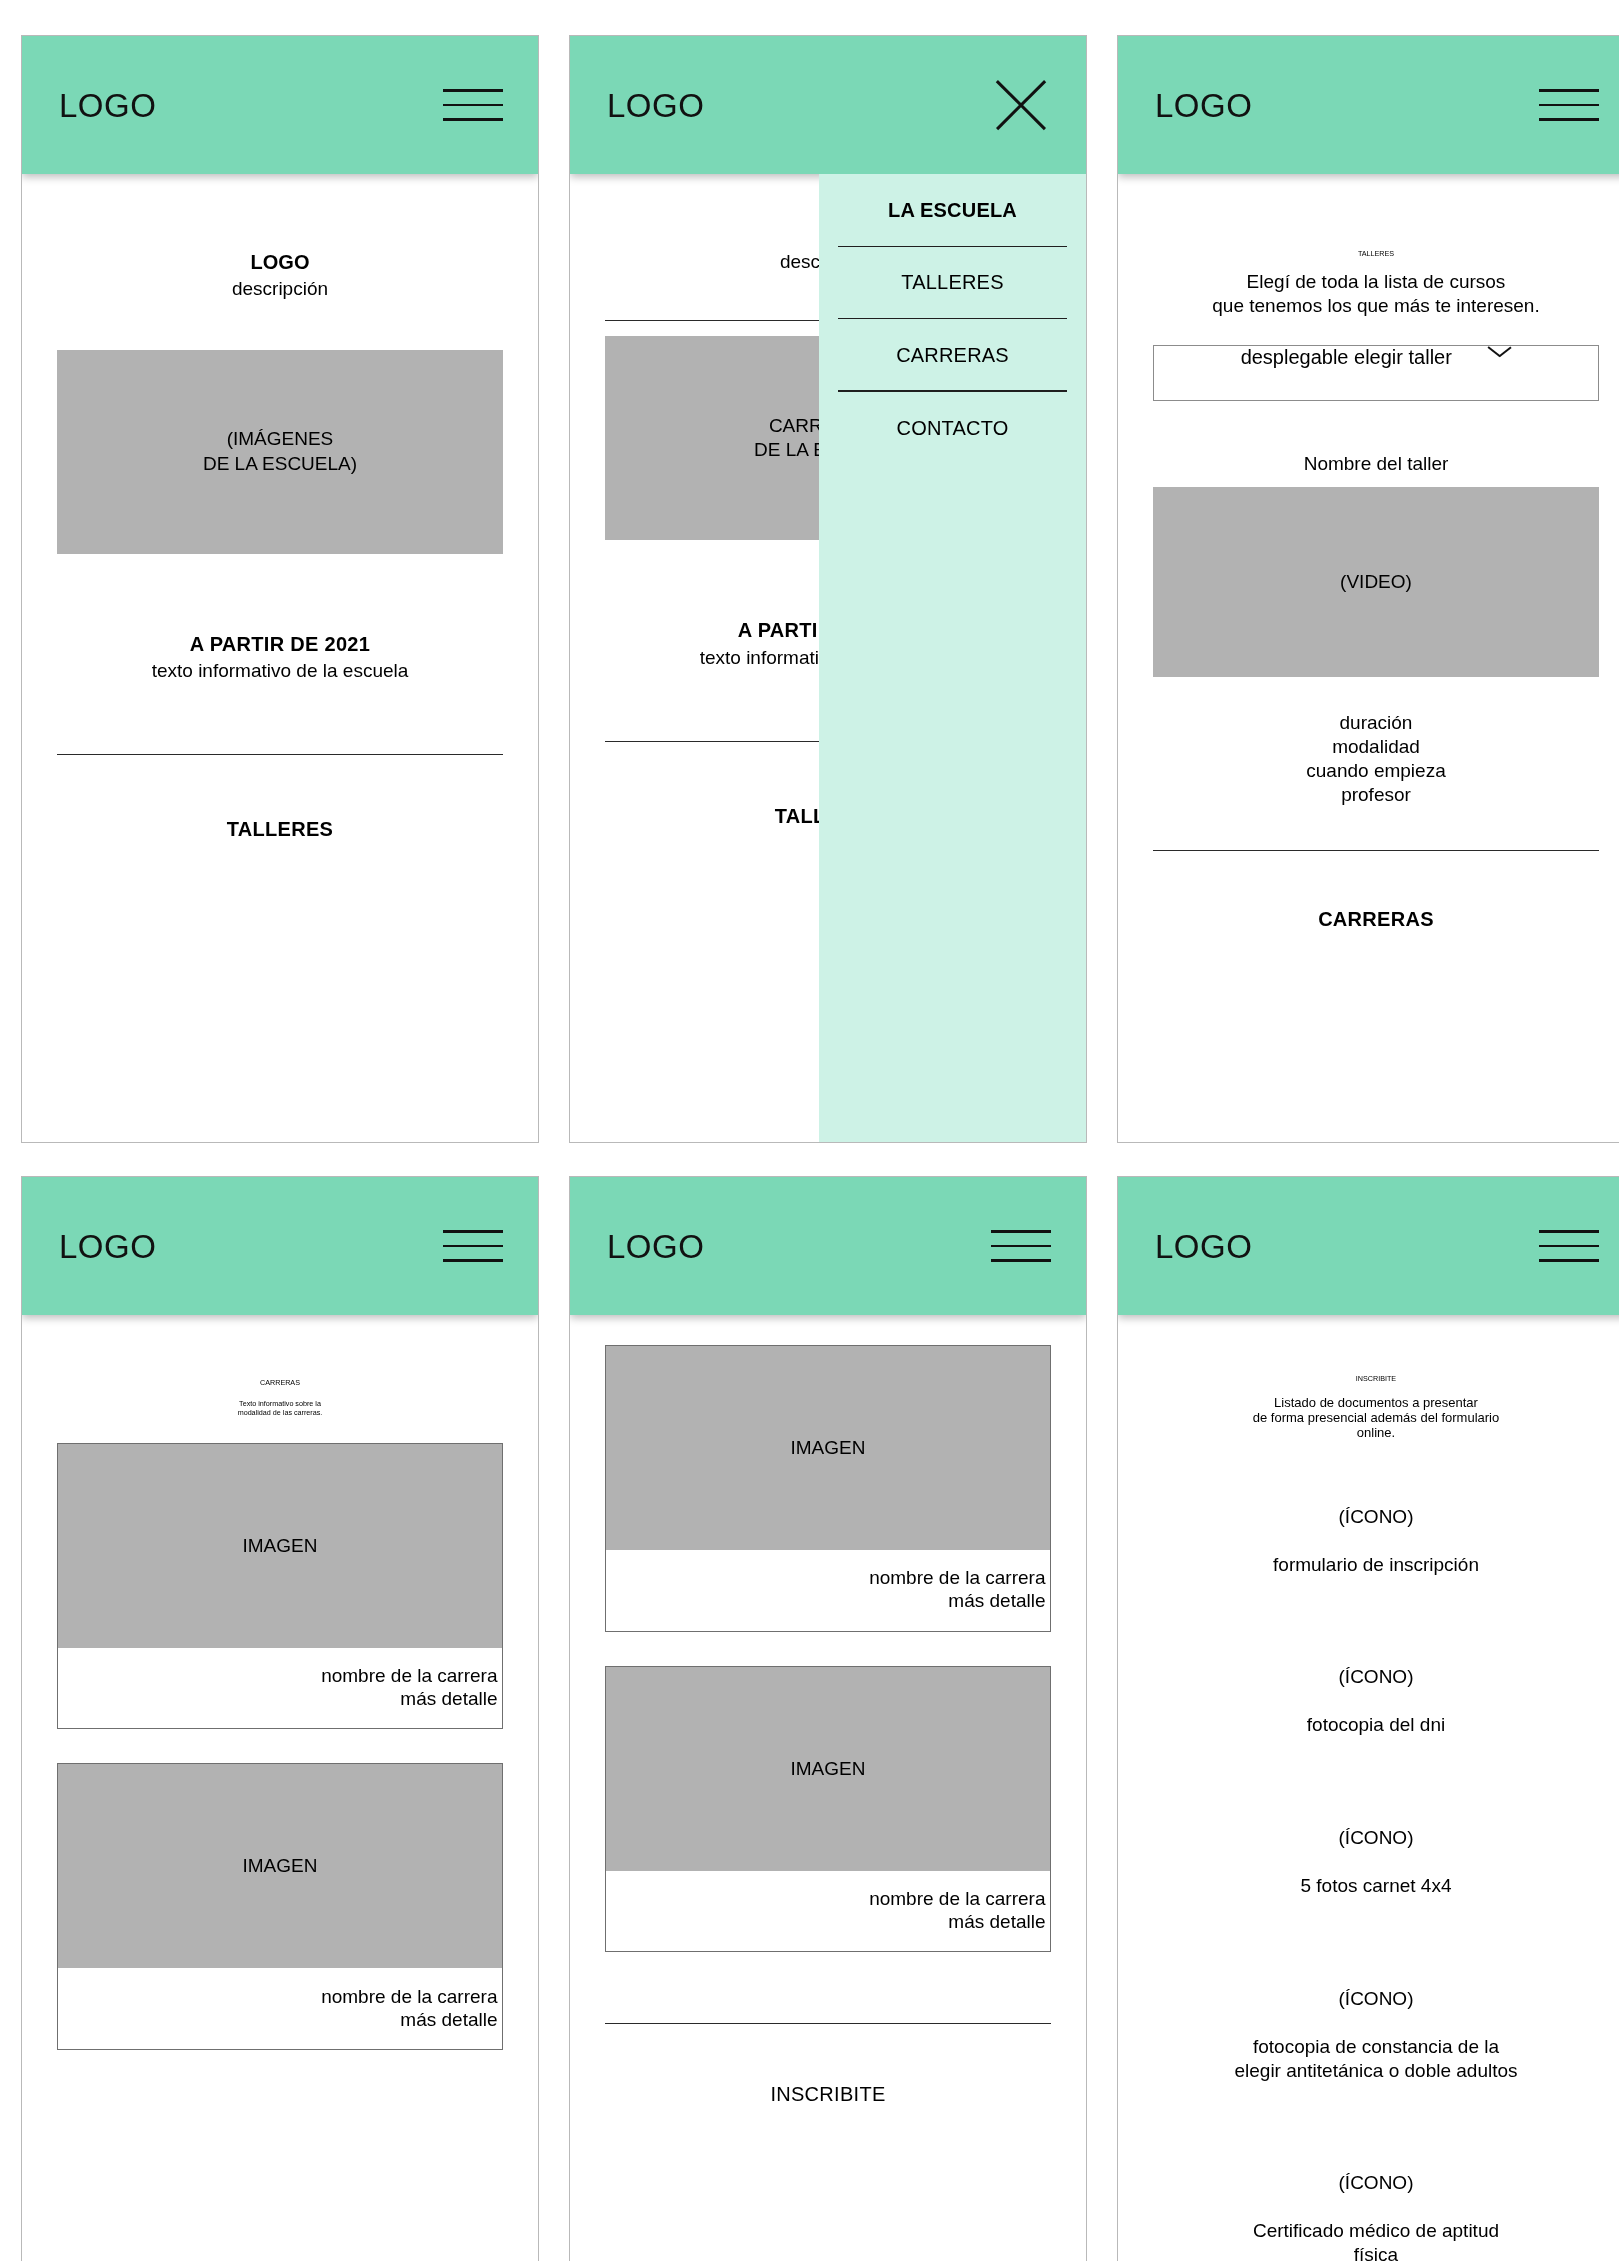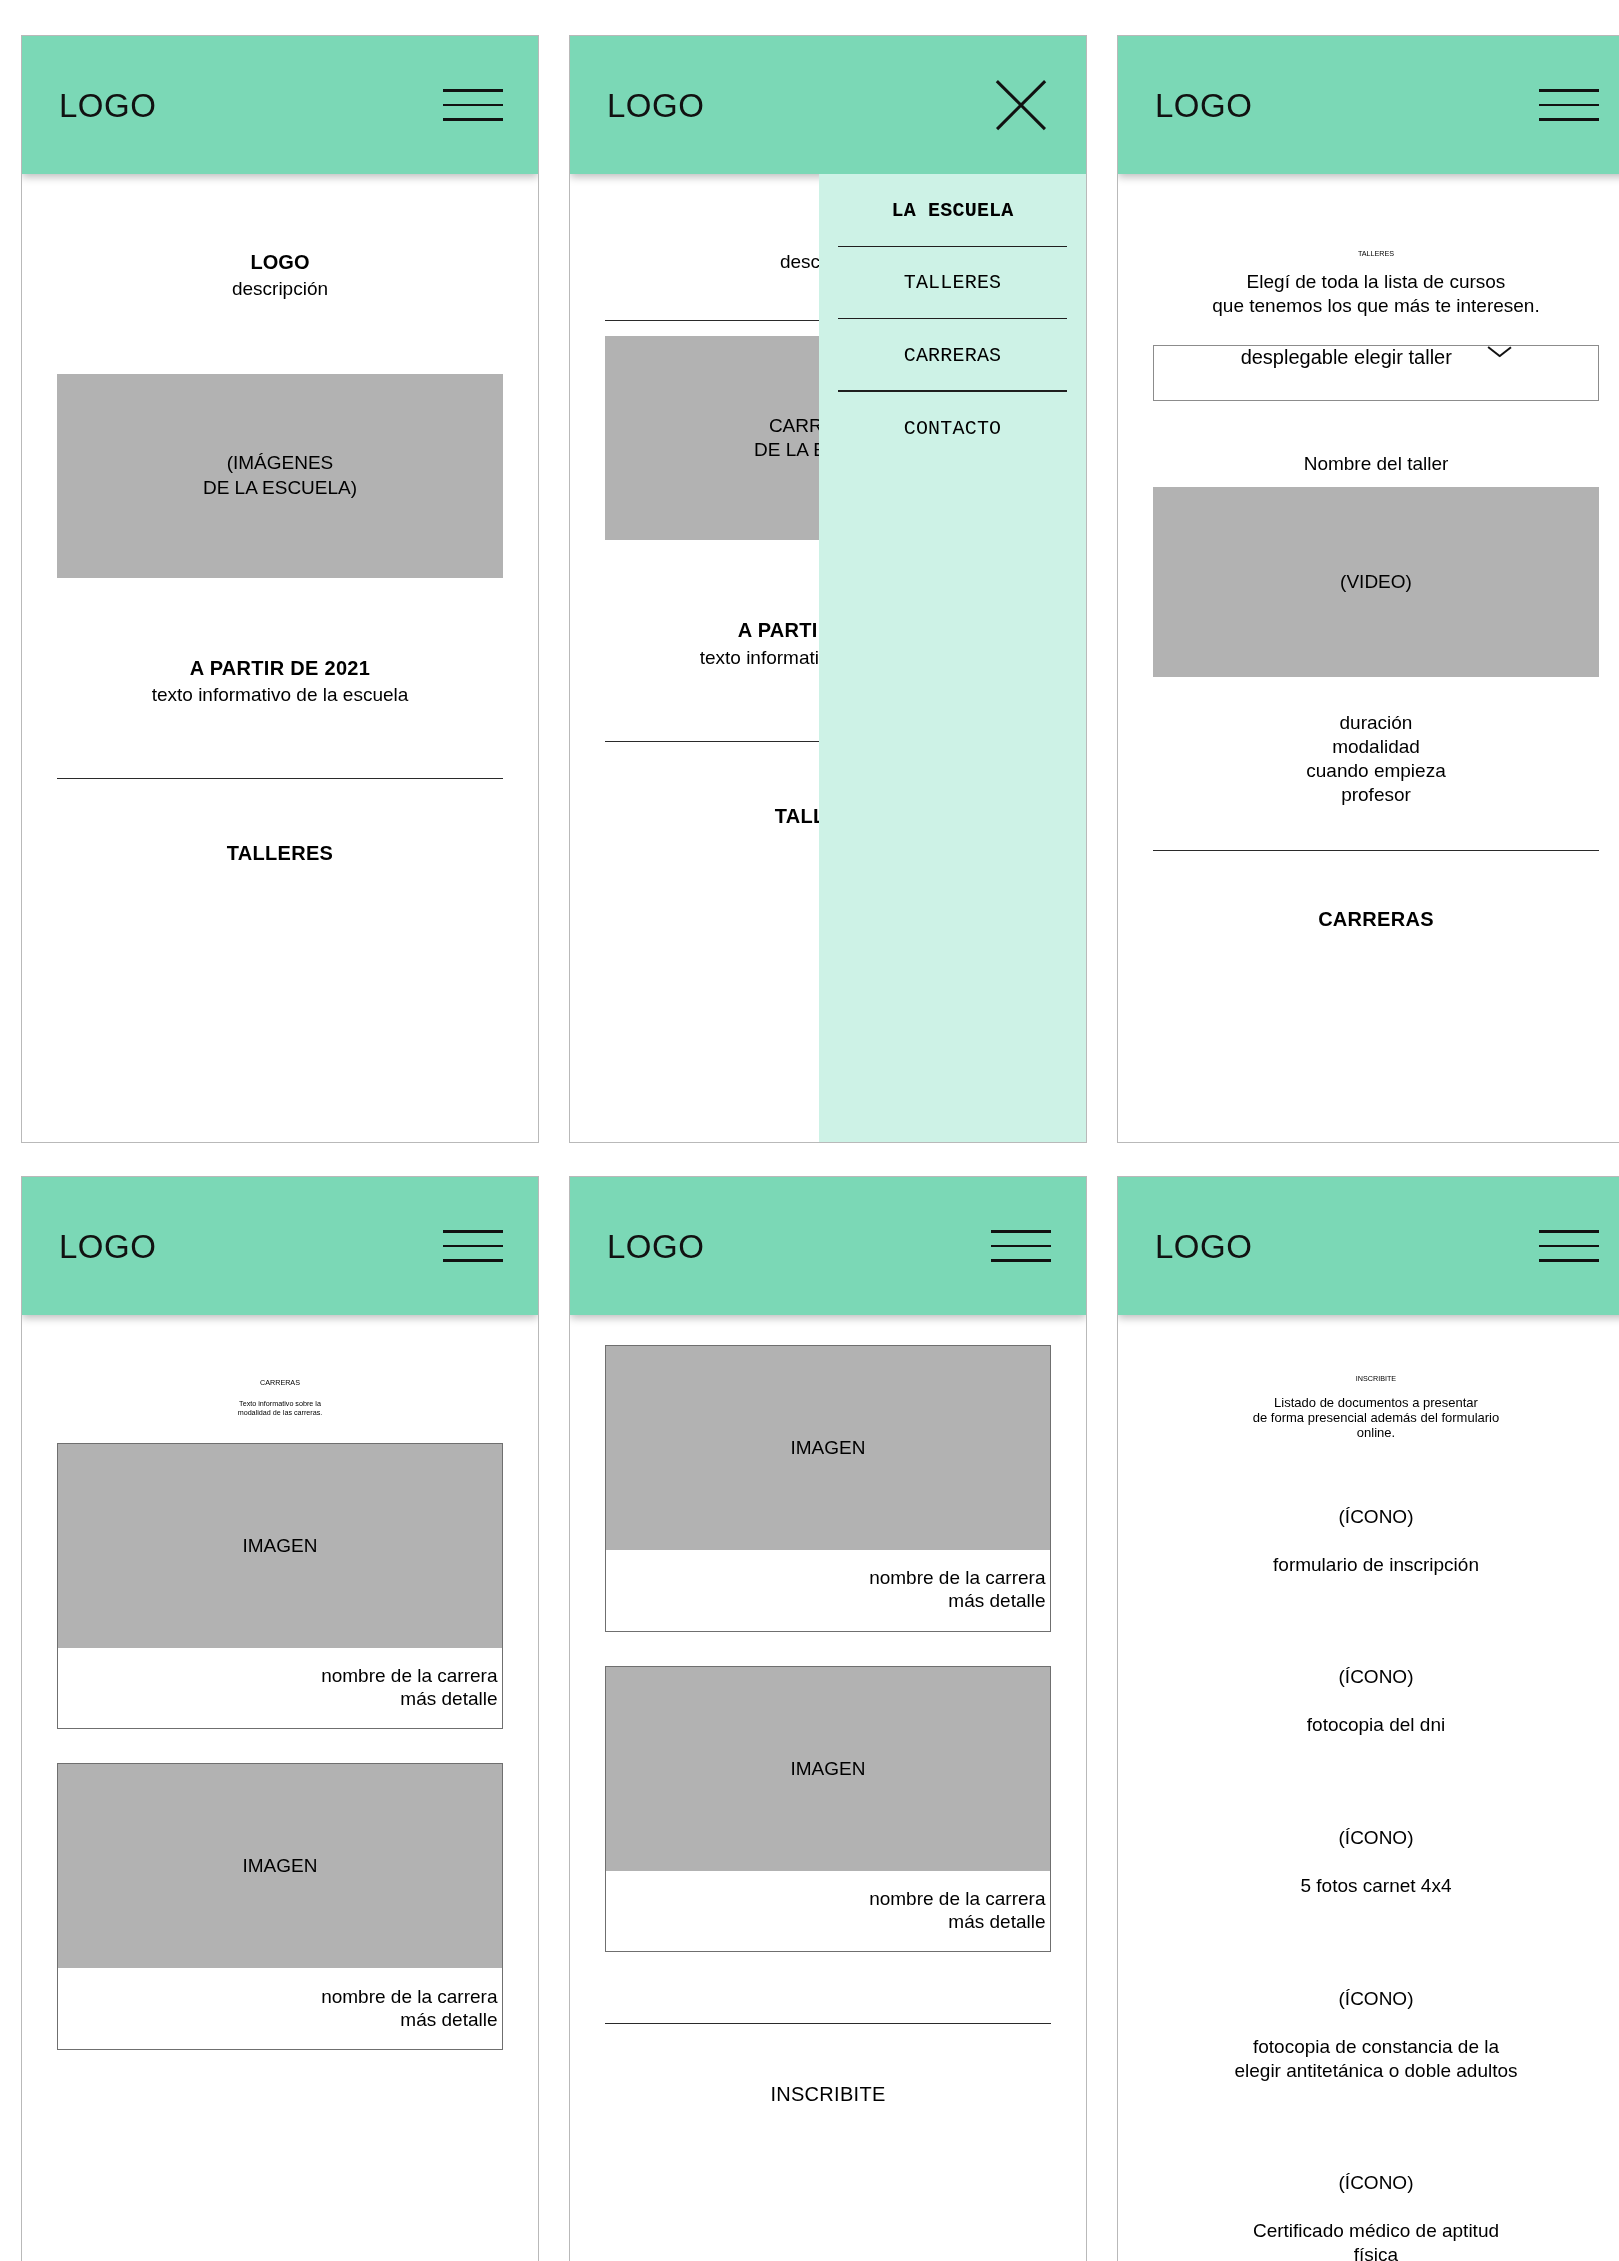--- a/index.html
+++ b/index.html
@@ -118,21 +118,21 @@
   .navlink {
     font-size: 20px;
     font-weight: bold;
     letter-spacing: 0.3px;
   }
   .navlink.normal { font-weight: 400; }
 
   
   .s1-logo { margin-top: 77px; font-size: 20px; font-weight: bold; }
   .s1-desc { font-size: 19px; margin-top: 3.6px; }
-  .s1-img  { margin-top: 74px; height: 204px; }
+  .s1-img  { margin-top: 50px; height: 204px; }
   .s1-title{ margin-top: 79px; font-size: 20px; font-weight: bold; letter-spacing: 0.3px;}
   .s1-sub  { font-size: 19px; margin-top: 4.5px; }
   .s1-rule { margin-top: 72px; }
   .s1-foot { margin-top: 63px; }
 
   
   .dim-desc { margin-top: 77px; font-size: 19px; }
   .s2-img   { margin-top: 50px; height: 204px; }
 
   .menu-panel {
@@ -144,21 +144,20 @@
     background: #cdf2e6;
     z-index: 6;
     padding: 0 19px;
     text-align: center;
   }
   .menu-item {
     font-size: 20px;
     padding: 25px 0 23.5px;
     letter-spacing: 0.2px;
     cursor: pointer;
-    font-family: Liberation Mono, monospace;
   }
   .menu-item.active { font-weight: bold; }
   .menu-divider { height: 0.9px; background: #1f1f1f; }
 
   
   .select-box {
     margin: 27px auto 0;
     width: 100%;
     height: 56px;
     border: 0.9px solid #8c8c8c;

